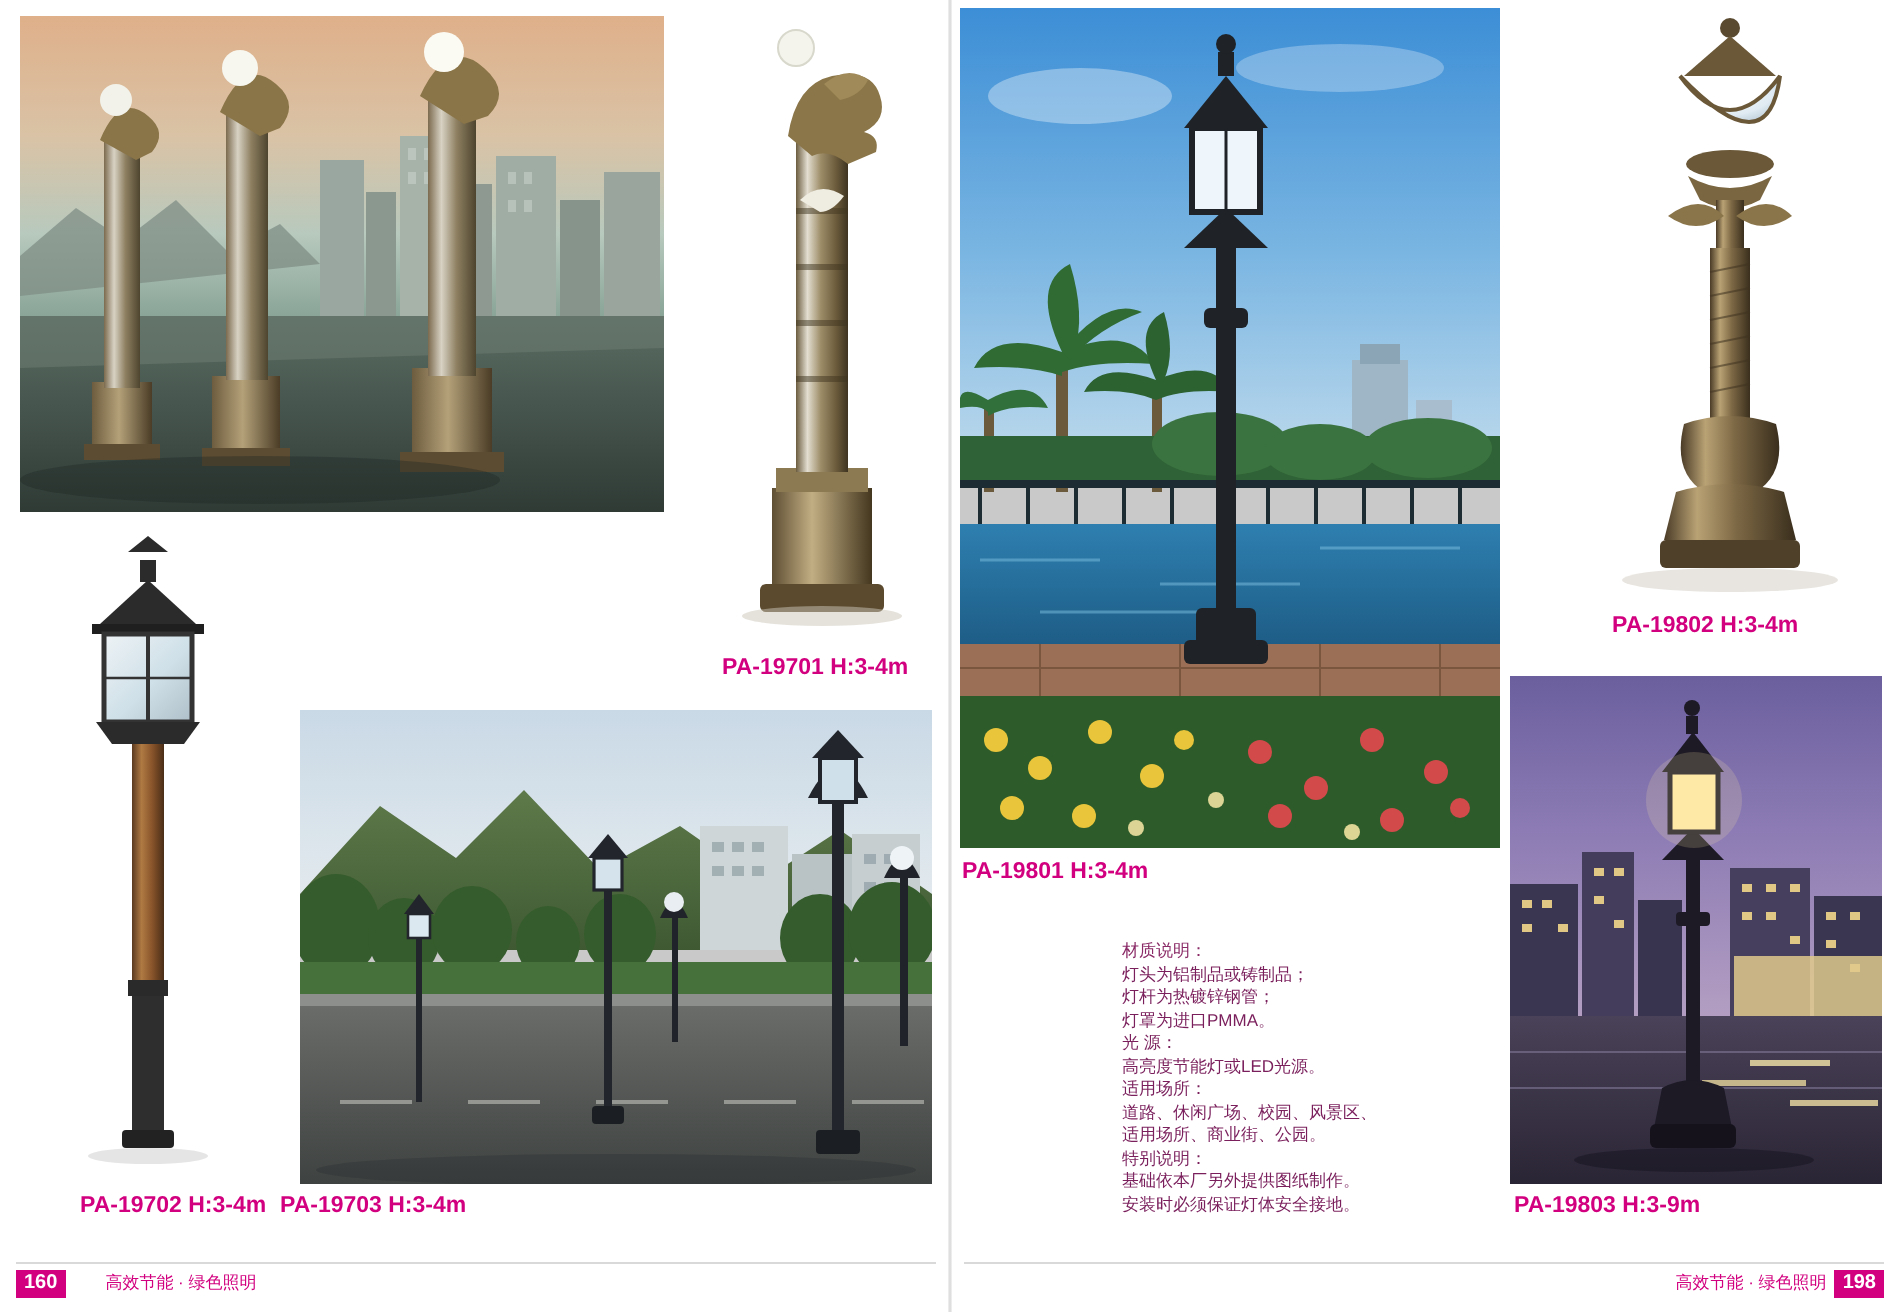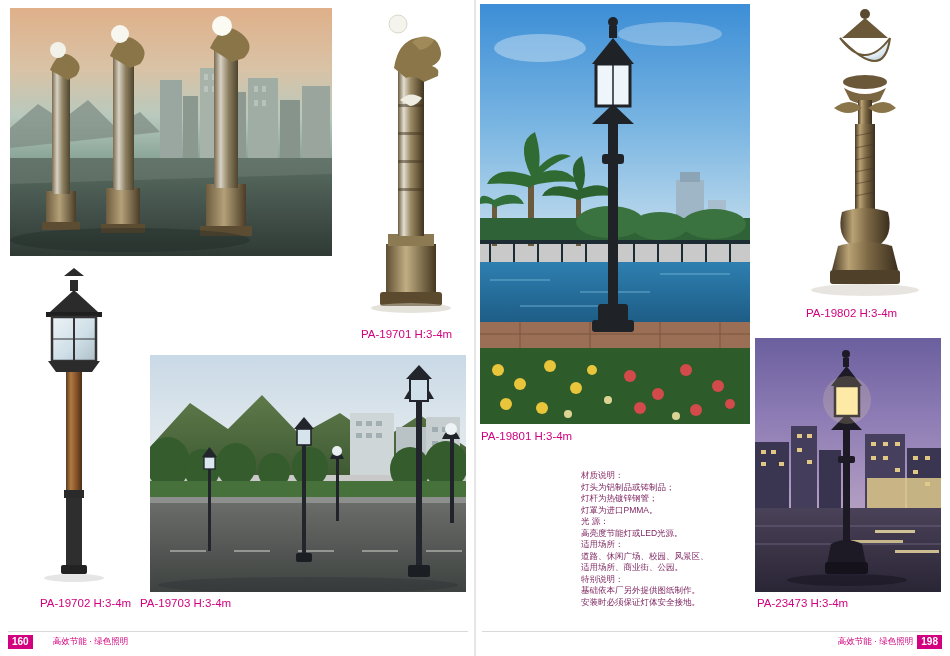--- a/index.html
+++ b/index.html
@@ -32,21 +32,21 @@
   .photo {
     position: absolute;
     overflow: hidden;
     background: #c9c9c9;
   }
 
   
   .caption {
     position: absolute;
     font-size: 11.5px;
-    font-weight: normal;
+    font-weight: bold;
     color: #d2007f;
     letter-spacing: 0px;
     white-space: nowrap;
   }
 
   
   .desc {
     position: absolute;
     font-size: 10px;
     color: #b3007a;
@@ -57,21 +57,21 @@
 
   
   .spec {
     position: absolute;
     font-size: 8.5px;
     color: #7a1f5c;
     line-height: 11.5px;
     width: 190px;
   }
   .spec .hd { color: #8a2a66; }
-  .spec div { white-space: nowrap; margin-left: 20px; }
+  .spec div { white-space: nowrap; }
 
   
   .footer-left, .footer-right {
     position: absolute;
     bottom: 6px;
     height: 16px;
     display: flex;
     align-items: center;
     font-size: 9px;
   }
@@ -619,21 +619,21 @@
         <rect x="80" y="48" width="24" height="30" fill="#ffe9a8" stroke="#1d1a26" stroke-width="2.5"></rect>
         <path d="M76 48 L91.5 28 L107 48 Z" fill="#1d1a26"></path>
         <rect x="88" y="20" width="6" height="9" fill="#1d1a26"></rect>
         <circle cx="91" cy="16" r="4" fill="#1d1a26"></circle>
         <circle cx="92" cy="62" r="24" fill="#ffe9a8" opacity="0.18"></circle>
       </g>
       <ellipse cx="92" cy="242" rx="60" ry="6" fill="#120f1a" opacity="0.45"></ellipse>
     </svg>
   </div>
 
-  <div class="caption" style="left:757px; top:597px;">PA-23473 H:3-4m</div>
+  <div class="caption" style="left:757px; top:597px;">PA-19803 H:3-9m</div>
 
   <div class="footer-rule" style="left:8px; width:460px;"></div>
   <div class="footer-rule" style="right:8px; width:460px;"></div>
 
   <div class="footer-left">
     <span class="pagenum">160</span>
     <span class="foot-label">高效节能 · 绿色照明</span>
   </div>
 
   <div class="footer-right">

